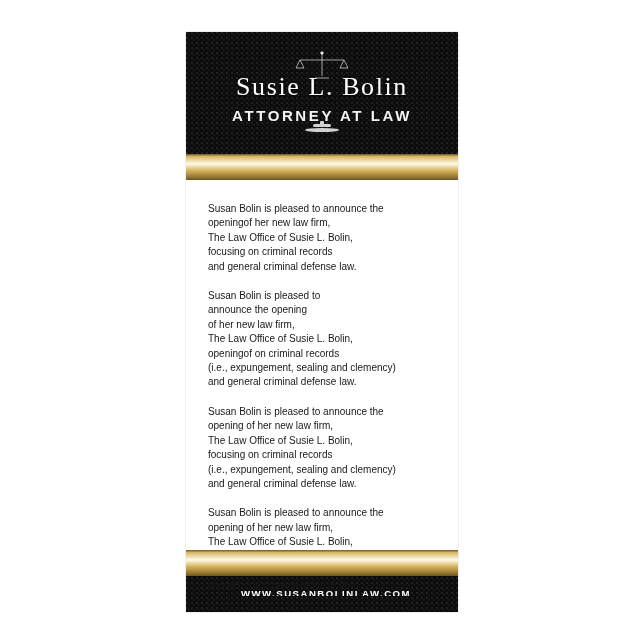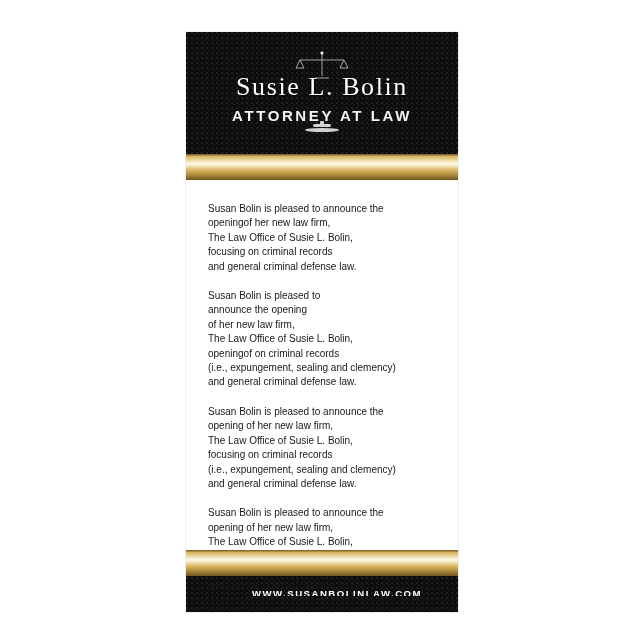--- a/index.html
+++ b/index.html
@@ -149,21 +149,21 @@
     font-size: 10px;
     line-height: 14.4px;
     color: #16181a;
     margin: 0 0 15px 0;
     white-space: pre-line;
   }
 
   
   .footer {
     position: absolute;
-    left: 15px;
+    left: 4px;
     top: 544px;
     width: 272px;
     height: 20px;
     overflow: hidden;
   }
   .website {
     position: absolute;
     left: 0;
     top: 12px;
     width: 272px;

